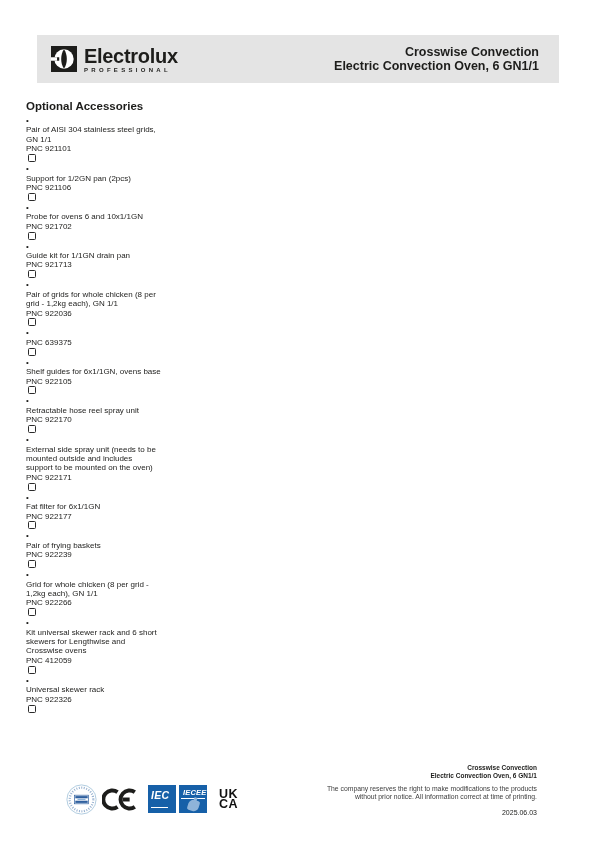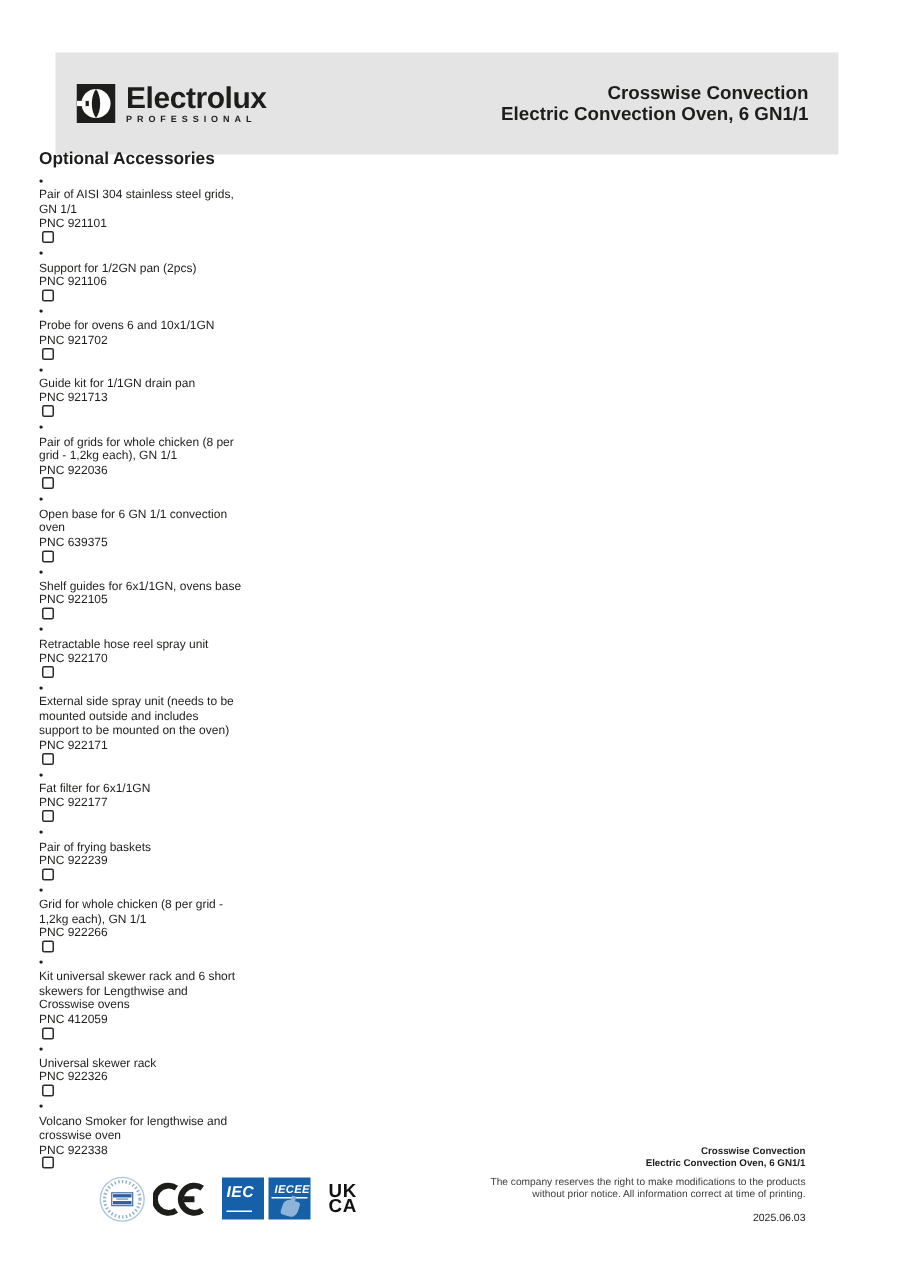--- a/index.html
+++ b/index.html
@@ -1,20 +1,20 @@
 <!DOCTYPE html>
 <html><head>
 <meta charset="utf-8">
 <style>
   html,body{margin:0;padding:0;background:#ffffff;}
   .page{position:relative;width:600px;height:849px;background:#ffffff;overflow:hidden;
         font-family:"Liberation Sans",sans-serif;color:#1d1d1b;}
 
   
-  .header-bar{position:absolute;left:37px;top:35px;width:522px;height:68px;background:#e4e4e4;
+  .header-bar{position:absolute;left:37px;top:35px;width:522px;height:48px;background:#e4e4e4;
               display:flex;align-items:center;justify-content:space-between;box-sizing:border-box;
               padding:0 20px 0 14px;}
   .brand{display:flex;align-items:center;gap:7px;}
   .brand-mark{display:block;}
   .brand-name{font-size:20px;font-weight:bold;letter-spacing:-0.3px;line-height:20px;}
   .brand-sub{font-size:6px;font-weight:bold;letter-spacing:3.3px;margin-top:1px;}
   .header-title{text-align:right;font-weight:bold;font-size:12.5px;line-height:14px;}
 
   
   .acc{position:absolute;left:26px;top:100px;width:252px;}
@@ -104,22 +104,20 @@
     </div>
         <div class="acc-row">
       <span class="bullet"></span>
       <span class="acc-label">Pair of grids for whole chicken (8 per
 grid - 1,2kg each), GN 1/1</span>
       <span class="acc-pnc">PNC 922036</span>
       <span class="acc-box"></span>
     </div>
         <div class="acc-row">
       <span class="bullet"></span>
-      <span class="acc-label">Open base for 6 GN 1/1 convection
-oven</span>
       <span class="acc-pnc">PNC 639375</span>
       <span class="acc-box"></span>
     </div>
         <div class="acc-row">
       <span class="bullet"></span>
       <span class="acc-label">Shelf guides for 6x1/1GN, ovens base</span>
       <span class="acc-pnc">PNC 922105</span>
       <span class="acc-box"></span>
     </div>
         <div class="acc-row">
@@ -160,27 +158,20 @@
       <span class="acc-label">Kit universal skewer rack and 6 short
 skewers for Lengthwise and
 Crosswise ovens</span>
       <span class="acc-pnc">PNC 412059</span>
       <span class="acc-box"></span>
     </div>
         <div class="acc-row">
       <span class="bullet"></span>
       <span class="acc-label">Universal skewer rack</span>
       <span class="acc-pnc">PNC 922326</span>
-      <span class="acc-box"></span>
-    </div>
-        <div class="acc-row">
-      <span class="bullet"></span>
-      <span class="acc-label">Volcano Smoker for lengthwise and
-crosswise oven</span>
-      <span class="acc-pnc">PNC 922338</span>
       <span class="acc-box"></span>
     </div>
       </div>
   </section>
 
   <div class="footer-logos">
     <svg class="seal" width="31" height="31" viewBox="0 0 31 31">
       <circle cx="15.5" cy="15.5" r="14.6" fill="#ffffff" stroke="#a9c7dd" stroke-width="0.9"></circle>
       <circle cx="15.5" cy="15.5" r="11.8" fill="none" stroke="#3f6fa8" stroke-width="2.2" stroke-dasharray="1,1.5" opacity="0.55"></circle>
       <rect x="8.5" y="11.2" width="14" height="8.6" fill="#ffffff" stroke="#2e5f9e" stroke-width="0.7"></rect>

